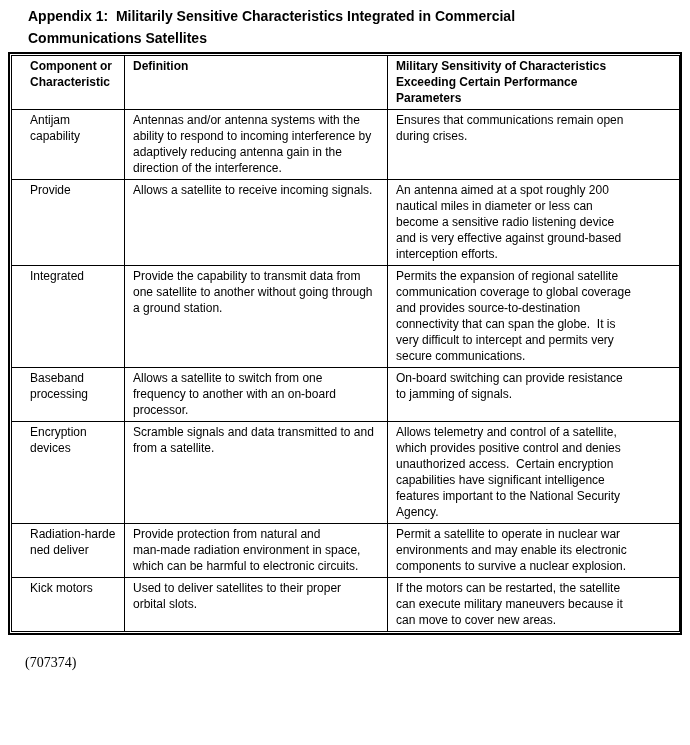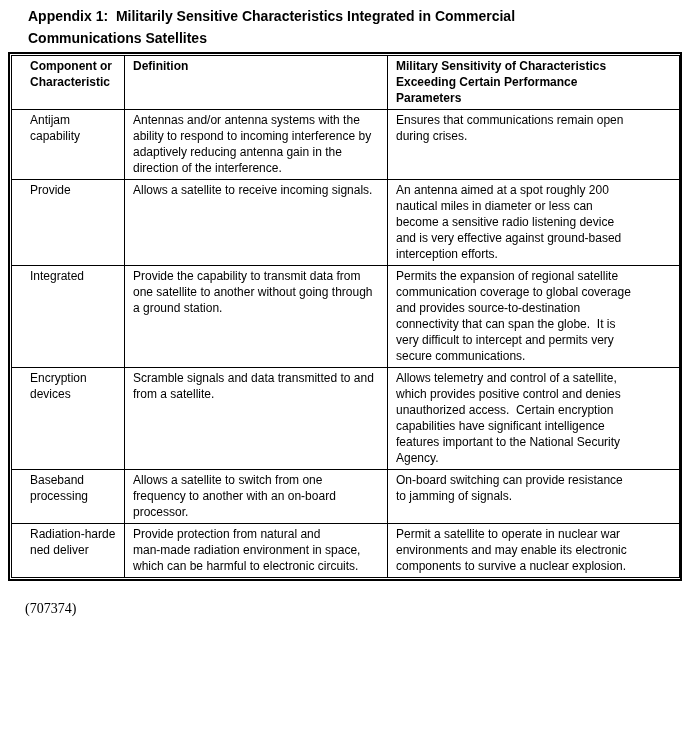--- a/index.html
+++ b/index.html
@@ -113,49 +113,57 @@
 one satellite to another without going through
 a ground station.</td>
           <td>Permits the expansion of regional satellite
 communication coverage to global coverage
 and provides source-to-destination
 connectivity that can span the globe.  It is
 very difficult to intercept and permits very
 secure communications.</td>
         </tr>
         <tr>
+          <td class="comp">Baseband
+processing</td>
+          <td>Allows a satellite to switch from one
+frequency to another with an on-board
+processor.</td>
+          <td>On-board switching can provide resistance
+to jamming of signals.</td>
+        </tr>
+        <tr>
           <td class="comp">Encryption
 devices</td>
           <td>Scramble signals and data transmitted to and
 from a satellite.</td>
           <td>Allows telemetry and control of a satellite,
 which provides positive control and denies
 unauthorized access.  Certain encryption
 capabilities have significant intelligence
 features important to the National Security
 Agency.</td>
         </tr>
         <tr>
-          <td class="comp">Baseband
-processing</td>
-          <td>Allows a satellite to switch from one
-frequency to another with an on-board
-processor.</td>
-          <td>On-board switching can provide resistance
-to jamming of signals.</td>
-        </tr>
-        <tr>
           <td class="comp">Radiation-harde
 ned deliver</td>
           <td>Provide protection from natural and
 man-made radiation environment in space,
 which can be harmful to electronic circuits.</td>
           <td>Permit a satellite to operate in nuclear war
 environments and may enable its electronic
 components to survive a nuclear explosion.</td>
+        </tr>
+        <tr>
+          <td class="comp">Kick motors</td>
+          <td>Used to deliver satellites to their proper
+orbital slots.</td>
+          <td>If the motors can be restarted, the satellite
+can execute military maneuvers because it
+can move to cover new areas.</td>
         </tr>
       </tbody>
     </table>
   </div>
 
   <div class="footer-number">(707374)</div>
 
 </div>
 
 </body></html>

